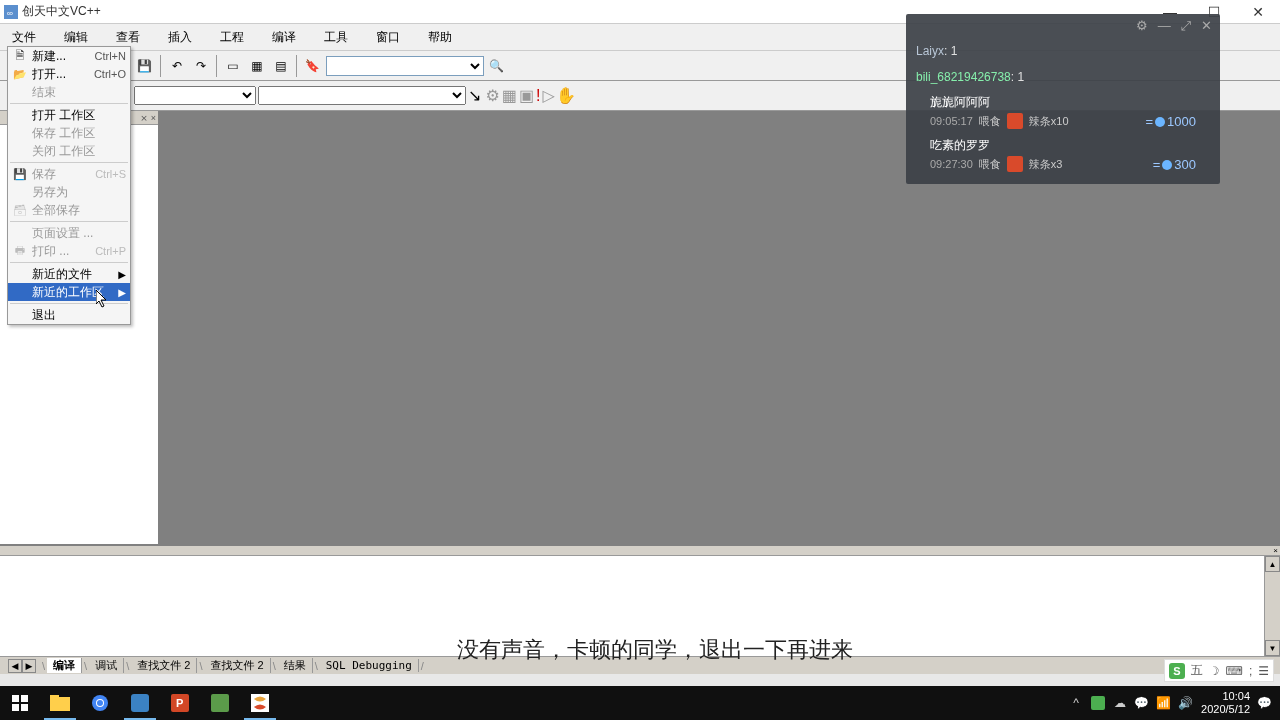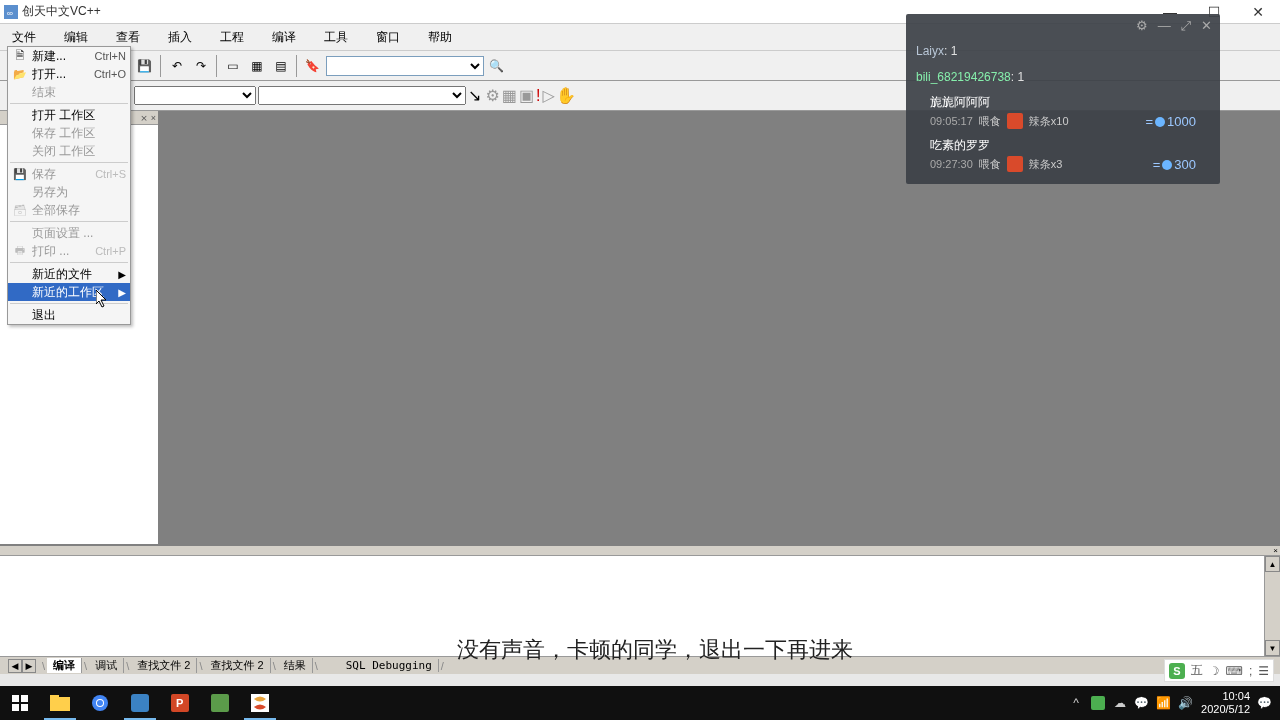--- a/index.html
+++ b/index.html
@@ -254,21 +254,21 @@
     <div class="tab active">编译</div>
     <span class="tab-sep">\</span>
     <div class="tab">调试</div>
     <span class="tab-sep">\</span>
     <div class="tab">查找文件 2</div>
     <span class="tab-sep">\</span>
     <div class="tab">查找文件 2</div>
     <span class="tab-sep">\</span>
     <div class="tab">结果</div>
     <span class="tab-sep">\</span>
-    <div class="tab" style="font-family:Consolas,monospace;margin-left:20px;">SQL Debugging</div>
+    <div class="tab" style="font-family:Consolas,monospace;">SQL Debugging</div>
     <span class="tab-sep">/</span>
   </div>
 </div>
 
 <div class="subtitle">没有声音，卡顿的同学，退出一下再进来</div>
 
 <div class="statusstrip">
   <div class="ime-icon">S</div>
   <span>五</span>
   <span>☽</span>

